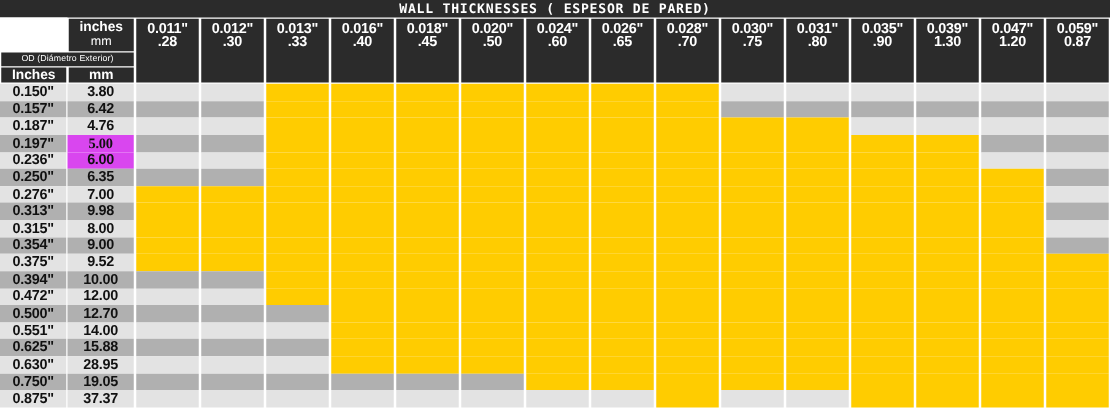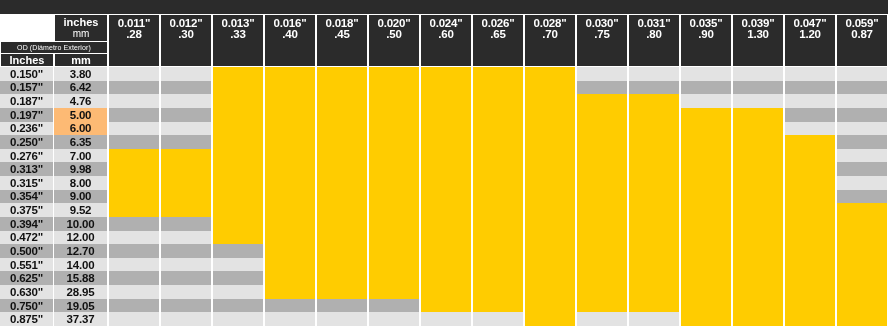--- a/index.html
+++ b/index.html
@@ -43,20 +43,21 @@
   .rowval{position:absolute;left:54px;width:53px;display:flex;align-items:center;justify-content:center;
      font-size:11.5px;font-weight:bold;color:#111;box-sizing:border-box;letter-spacing:-.2px;}
   .cell{position:absolute;box-sizing:border-box;}
 </style>
 </head>
 <body>
 
 <div id="sheet">
 
   <div id="titlebar"></div>
+  <div id="titletext">WALL THICKNESSES ( ESPESOR DE PARED)</div>
 
   <div id="tl-blank"></div>
 
   <div id="unitbox">
     <span class="a">inches</span>
     <span class="b">mm</span>
   </div>
 
   <div id="odlabel">OD (Diámetro Exterior)</div>
   <div id="subInches">Inches</div>
@@ -168,38 +169,38 @@
       <div class="cell" style="left:421px;top:94.26315789473685px;width:50px;height:13.631578947368421px;background:#FFCC00;"></div>
       <div class="cell" style="left:473px;top:94.26315789473685px;width:50px;height:13.631578947368421px;background:#FFCC00;"></div>
       <div class="cell" style="left:525px;top:94.26315789473685px;width:50px;height:13.631578947368421px;background:#FFCC00;"></div>
       <div class="cell" style="left:577px;top:94.26315789473685px;width:50px;height:13.631578947368421px;background:#FFCC00;"></div>
       <div class="cell" style="left:629px;top:94.26315789473685px;width:50px;height:13.631578947368421px;background:#FFCC00;"></div>
       <div class="cell" style="left:681px;top:94.26315789473685px;width:50px;height:13.631578947368421px;background:#e3e3e3;"></div>
       <div class="cell" style="left:733px;top:94.26315789473685px;width:50px;height:13.631578947368421px;background:#e3e3e3;"></div>
       <div class="cell" style="left:785px;top:94.26315789473685px;width:50px;height:13.631578947368421px;background:#e3e3e3;"></div>
       <div class="cell" style="left:837px;top:94.26315789473685px;width:50px;height:13.631578947368421px;background:#e3e3e3;"></div>
       <div class="rowlbl" style="top:107.89473684210526px;height:13.631578947368421px;background:#b0b0b0;">0.197"</div>
-      <div class="rowval" style="top:107.89473684210526px;height:13.631578947368421px;background:#fdba74;">5.00</div>
+      <div class="rowval" style="top:107.89473684210526px;height:13.631578947368421px;background:#d946ef;font-family:Liberation Serif, serif;">5.00</div>
       <div class="cell" style="left:109px;top:107.89473684210526px;width:50px;height:13.631578947368421px;background:#b0b0b0;"></div>
       <div class="cell" style="left:161px;top:107.89473684210526px;width:50px;height:13.631578947368421px;background:#b0b0b0;"></div>
       <div class="cell" style="left:213px;top:107.89473684210526px;width:50px;height:13.631578947368421px;background:#FFCC00;"></div>
       <div class="cell" style="left:265px;top:107.89473684210526px;width:50px;height:13.631578947368421px;background:#FFCC00;"></div>
       <div class="cell" style="left:317px;top:107.89473684210526px;width:50px;height:13.631578947368421px;background:#FFCC00;"></div>
       <div class="cell" style="left:369px;top:107.89473684210526px;width:50px;height:13.631578947368421px;background:#FFCC00;"></div>
       <div class="cell" style="left:421px;top:107.89473684210526px;width:50px;height:13.631578947368421px;background:#FFCC00;"></div>
       <div class="cell" style="left:473px;top:107.89473684210526px;width:50px;height:13.631578947368421px;background:#FFCC00;"></div>
       <div class="cell" style="left:525px;top:107.89473684210526px;width:50px;height:13.631578947368421px;background:#FFCC00;"></div>
       <div class="cell" style="left:577px;top:107.89473684210526px;width:50px;height:13.631578947368421px;background:#FFCC00;"></div>
       <div class="cell" style="left:629px;top:107.89473684210526px;width:50px;height:13.631578947368421px;background:#FFCC00;"></div>
       <div class="cell" style="left:681px;top:107.89473684210526px;width:50px;height:13.631578947368421px;background:#FFCC00;"></div>
       <div class="cell" style="left:733px;top:107.89473684210526px;width:50px;height:13.631578947368421px;background:#FFCC00;"></div>
       <div class="cell" style="left:785px;top:107.89473684210526px;width:50px;height:13.631578947368421px;background:#b0b0b0;"></div>
       <div class="cell" style="left:837px;top:107.89473684210526px;width:50px;height:13.631578947368421px;background:#b0b0b0;"></div>
       <div class="rowlbl" style="top:121.52631578947368px;height:13.631578947368421px;background:#e3e3e3;">0.236"</div>
-      <div class="rowval" style="top:121.52631578947368px;height:13.631578947368421px;background:#fdba74;">6.00</div>
+      <div class="rowval" style="top:121.52631578947368px;height:13.631578947368421px;background:#d946ef;">6.00</div>
       <div class="cell" style="left:109px;top:121.52631578947368px;width:50px;height:13.631578947368421px;background:#e3e3e3;"></div>
       <div class="cell" style="left:161px;top:121.52631578947368px;width:50px;height:13.631578947368421px;background:#e3e3e3;"></div>
       <div class="cell" style="left:213px;top:121.52631578947368px;width:50px;height:13.631578947368421px;background:#FFCC00;"></div>
       <div class="cell" style="left:265px;top:121.52631578947368px;width:50px;height:13.631578947368421px;background:#FFCC00;"></div>
       <div class="cell" style="left:317px;top:121.52631578947368px;width:50px;height:13.631578947368421px;background:#FFCC00;"></div>
       <div class="cell" style="left:369px;top:121.52631578947368px;width:50px;height:13.631578947368421px;background:#FFCC00;"></div>
       <div class="cell" style="left:421px;top:121.52631578947368px;width:50px;height:13.631578947368421px;background:#FFCC00;"></div>
       <div class="cell" style="left:473px;top:121.52631578947368px;width:50px;height:13.631578947368421px;background:#FFCC00;"></div>
       <div class="cell" style="left:525px;top:121.52631578947368px;width:50px;height:13.631578947368421px;background:#FFCC00;"></div>
       <div class="cell" style="left:577px;top:121.52631578947368px;width:50px;height:13.631578947368421px;background:#FFCC00;"></div>

